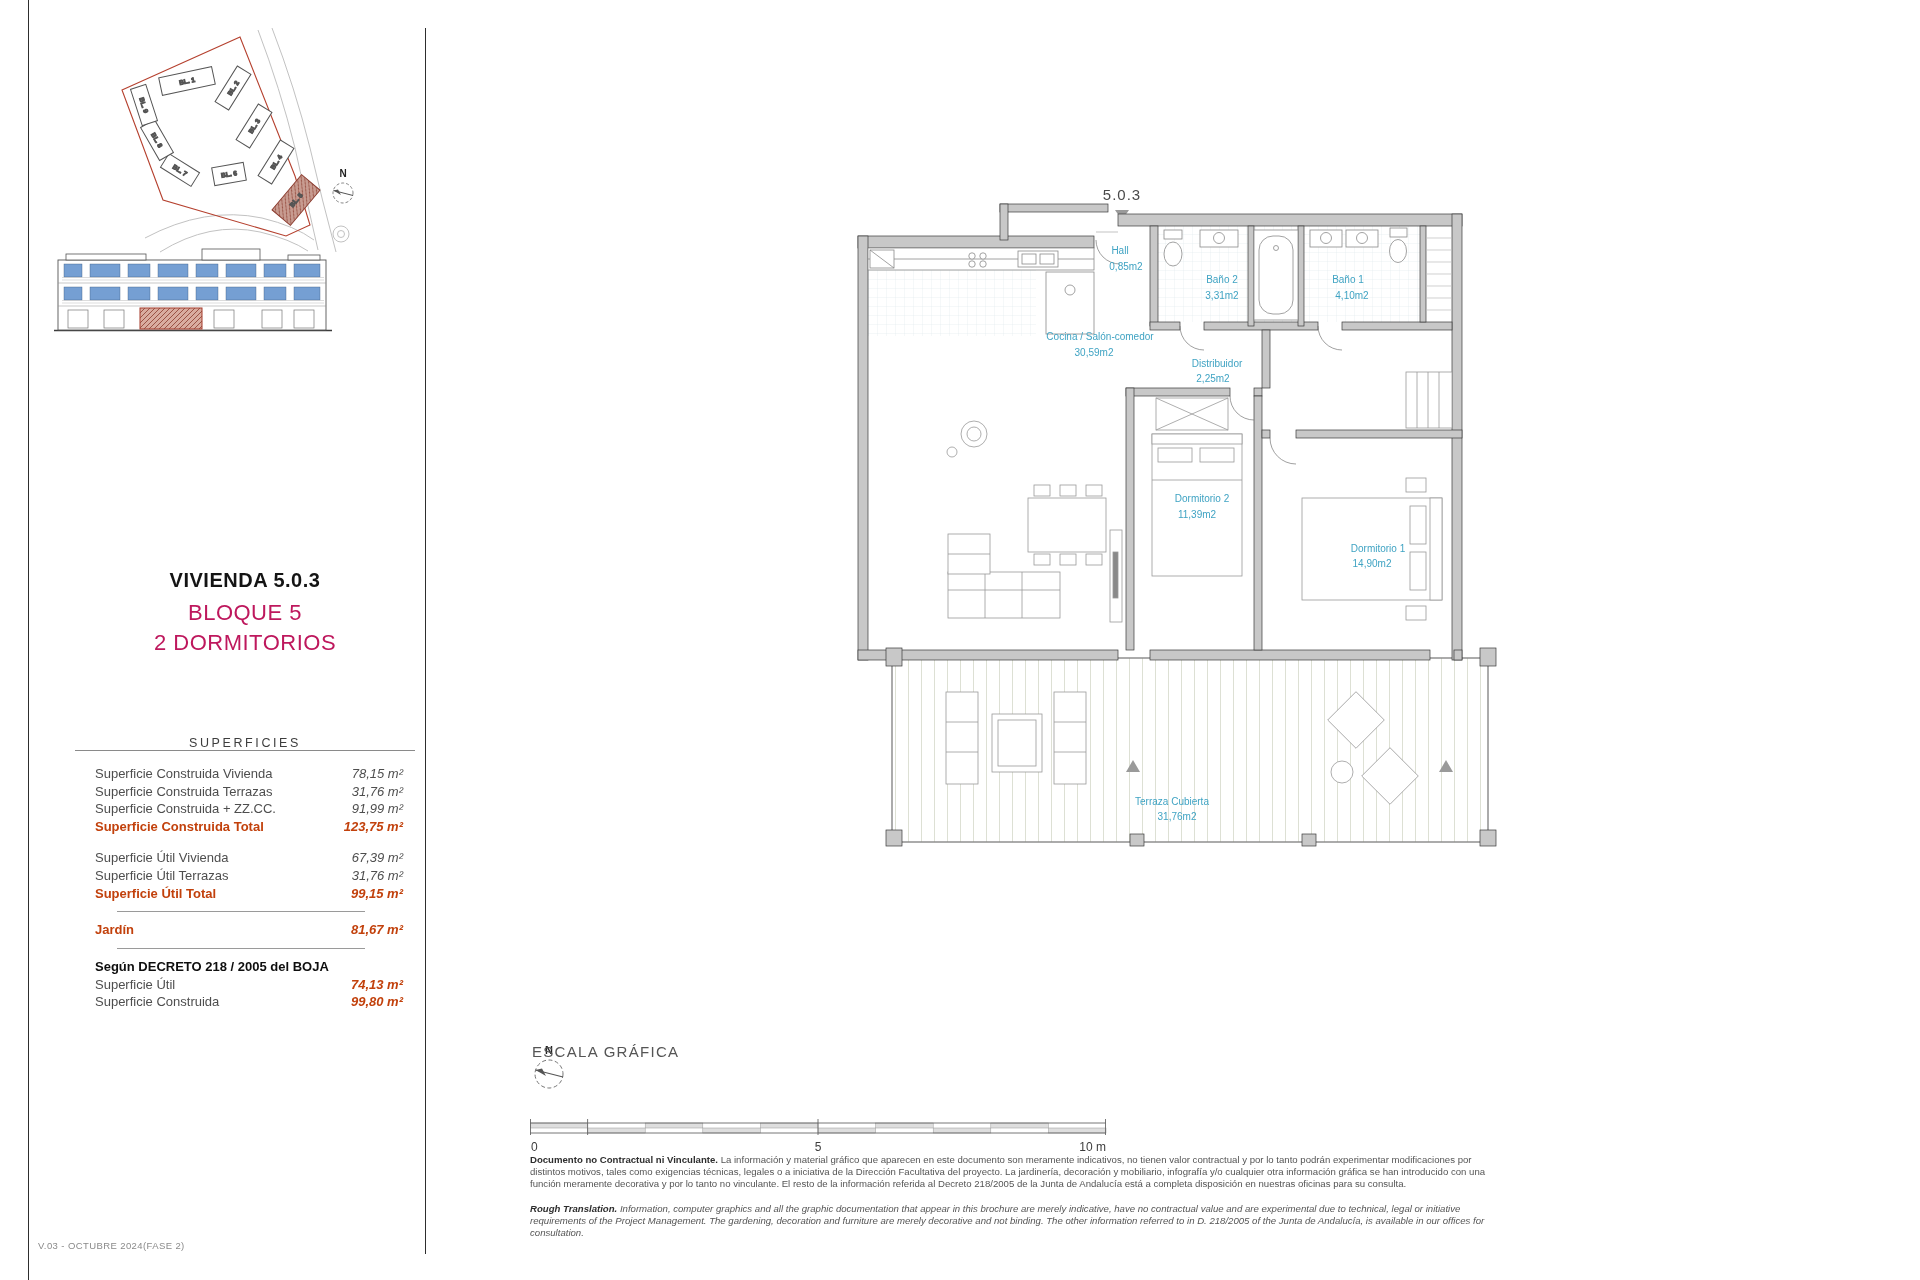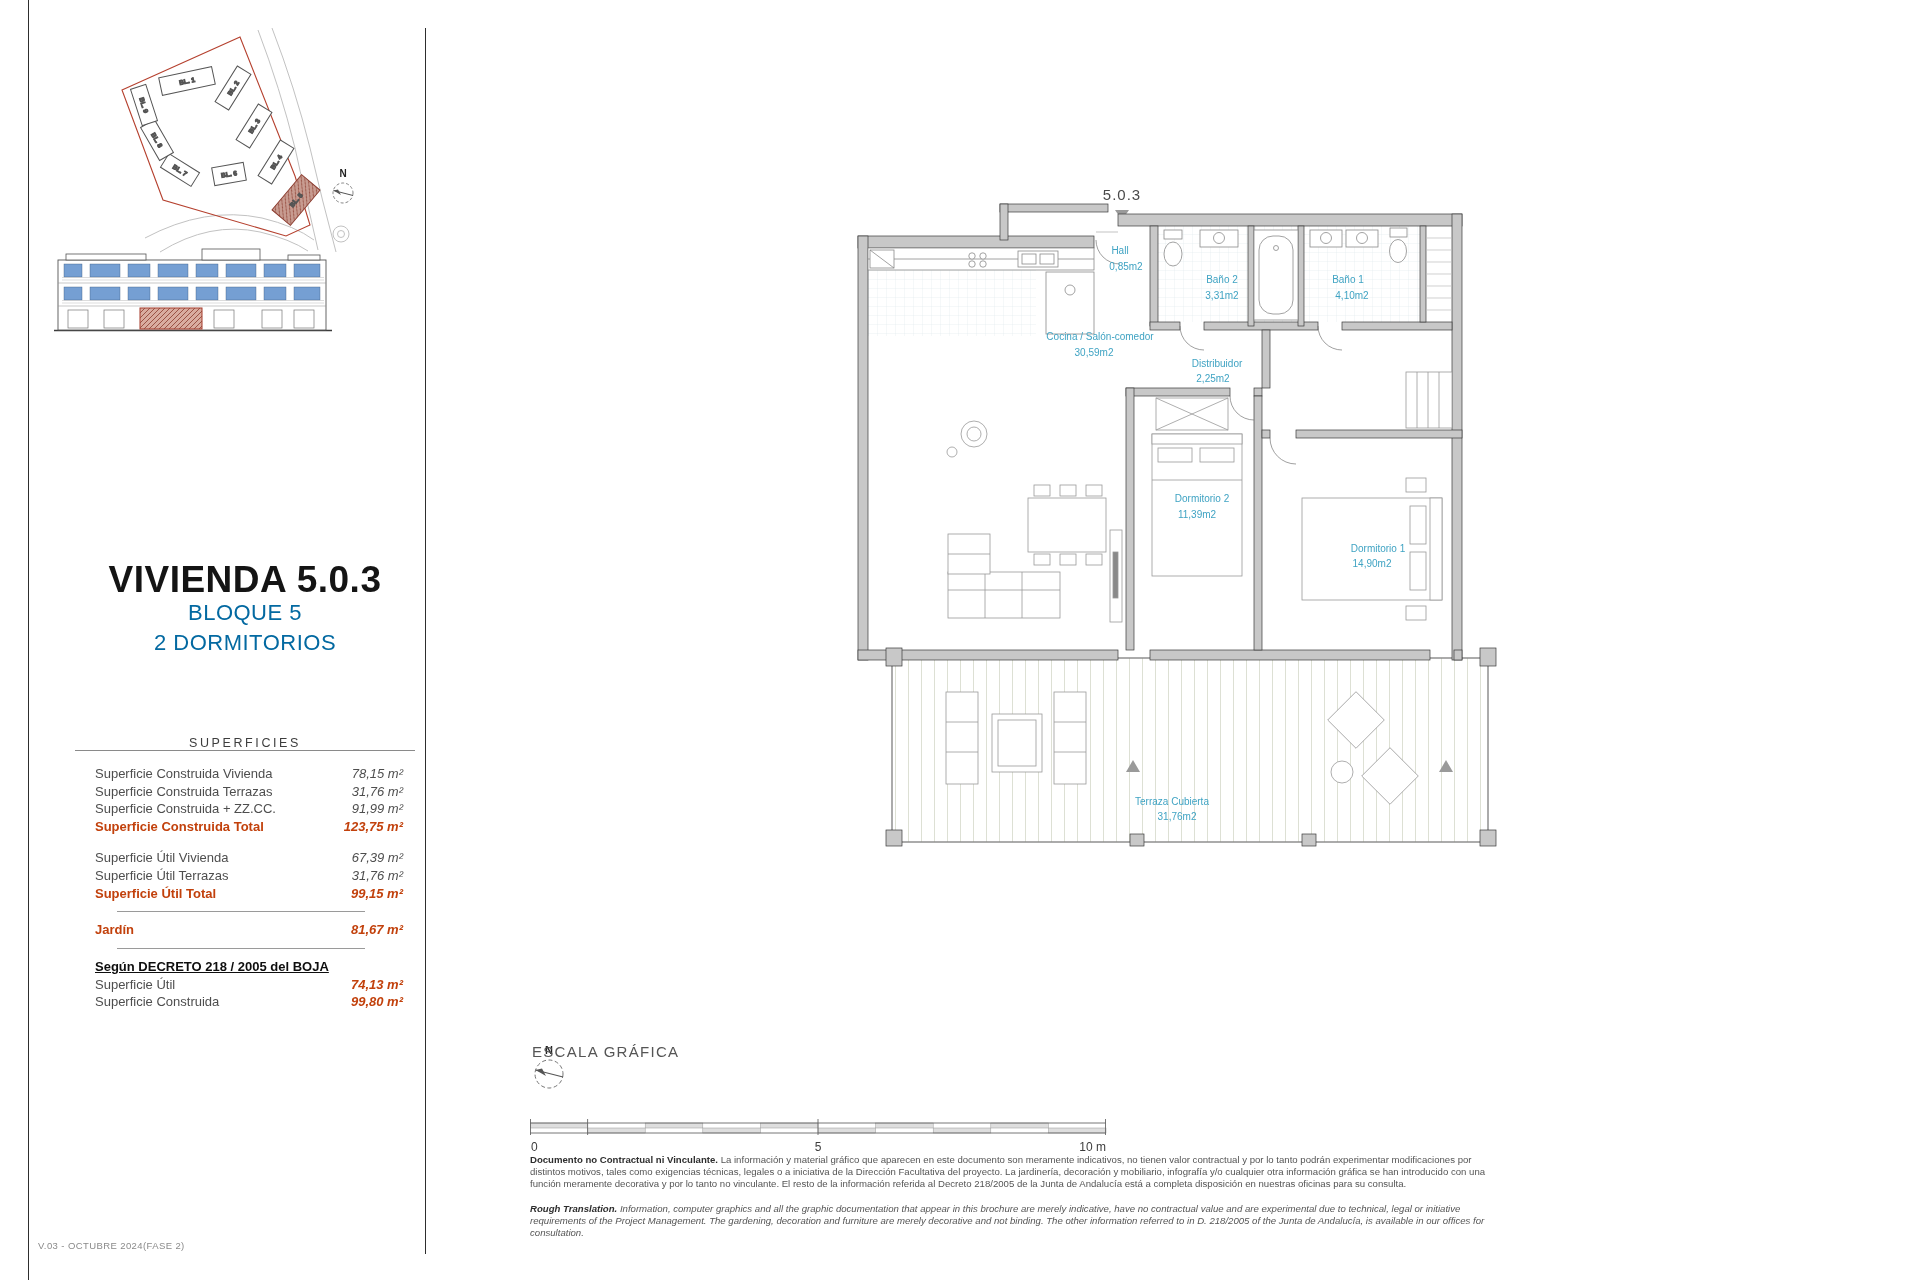--- a/index.html
+++ b/index.html
@@ -3,34 +3,34 @@
 <meta charset="utf-8">
 <style>
   html,body{margin:0;padding:0;background:#e8e8e8;}
   .page{position:relative;width:1920px;height:1280px;background:#ffffff;
         font-family:"Liberation Sans",sans-serif;overflow:hidden;margin:0 auto;}
   .abs{position:absolute;}
   .vline{position:absolute;width:1px;background:#2e2e2e;}
 
   
   .unit-title{position:absolute;left:75px;top:562px;width:340px;text-align:center;color:#141414;}
-  .t1{font-size:37px;font-weight:700;letter-spacing:.5px;line-height:36px;}
-  .t2{font-size:22px;font-weight:400;letter-spacing:.5px;line-height:30px;color:#0369a1;}
+  .t1{font-size:20px;font-weight:700;letter-spacing:.5px;line-height:36px;}
+  .t2{font-size:22px;font-weight:400;letter-spacing:.5px;line-height:30px;color:#be185d;}
 
   
   .stable{position:absolute;left:75px;top:736px;width:340px;font-size:13px;color:#4e4e4e;}
   .shead{text-align:center;font-size:12.5px;letter-spacing:2.6px;color:#3d3d3d;
          border-bottom:1px solid #8a8a8a;}
   .tgroup{margin-top:14px;}
   .trow{display:flex;justify-content:space-between;line-height:17.6px;height:17.6px;}
   .lab{padding-left:20px;white-space:nowrap;}
   .val{font-style:italic;padding-right:12px;white-space:nowrap;}
   .b{font-weight:700;color:#c2410c;}
   .sep{border-top:1px solid #9a9a9a;margin:9px 50px 9px 42px;}
-  .decree{font-weight:700;color:#0e0e0e;padding-left:20px;line-height:18px;margin-top:6px;text-decoration:underline;}
+  .decree{font-weight:700;color:#0e0e0e;padding-left:20px;line-height:18px;margin-top:6px;}
 
   
   .escala{position:absolute;left:532px;top:1043px;font-size:15px;letter-spacing:1.3px;color:#555;}
   .disc{position:absolute;left:530px;top:1154px;width:962px;color:#555;}
   .disc p{margin:0;font-size:9.6px;line-height:11.8px;text-align:left;}
   .disc p.en{margin-top:14px;font-style:italic;}
   .lead{font-weight:700;color:#2e2e2e;}
   .lead.en{font-style:italic;}
   .footer-ver{position:absolute;left:38px;top:1240px;font-size:9.5px;color:#8a8a8a;letter-spacing:.4px;}
 

